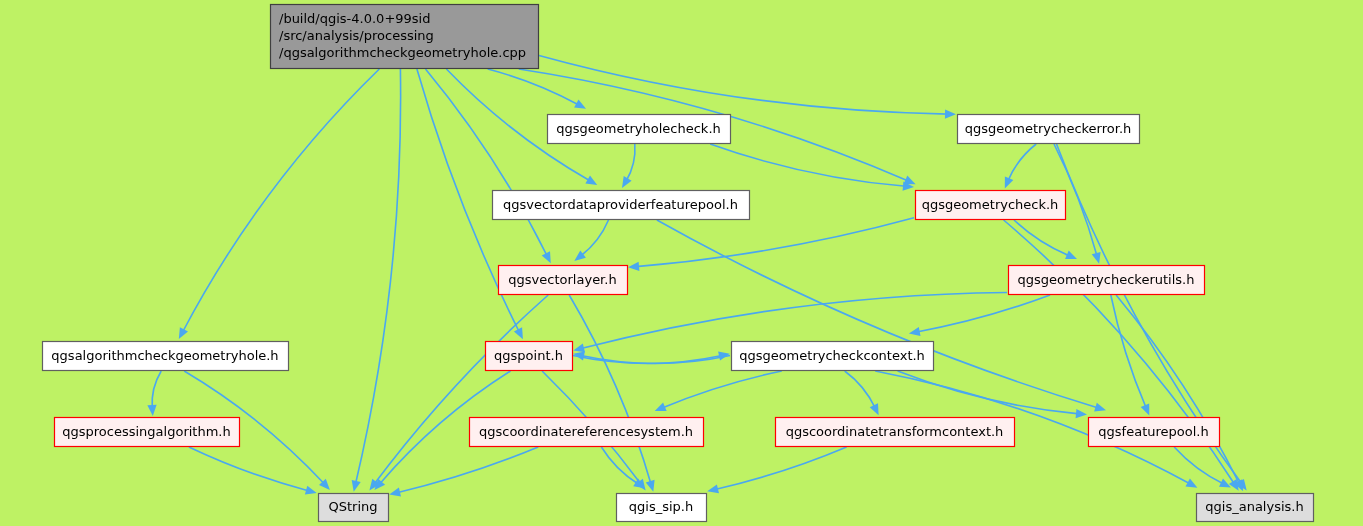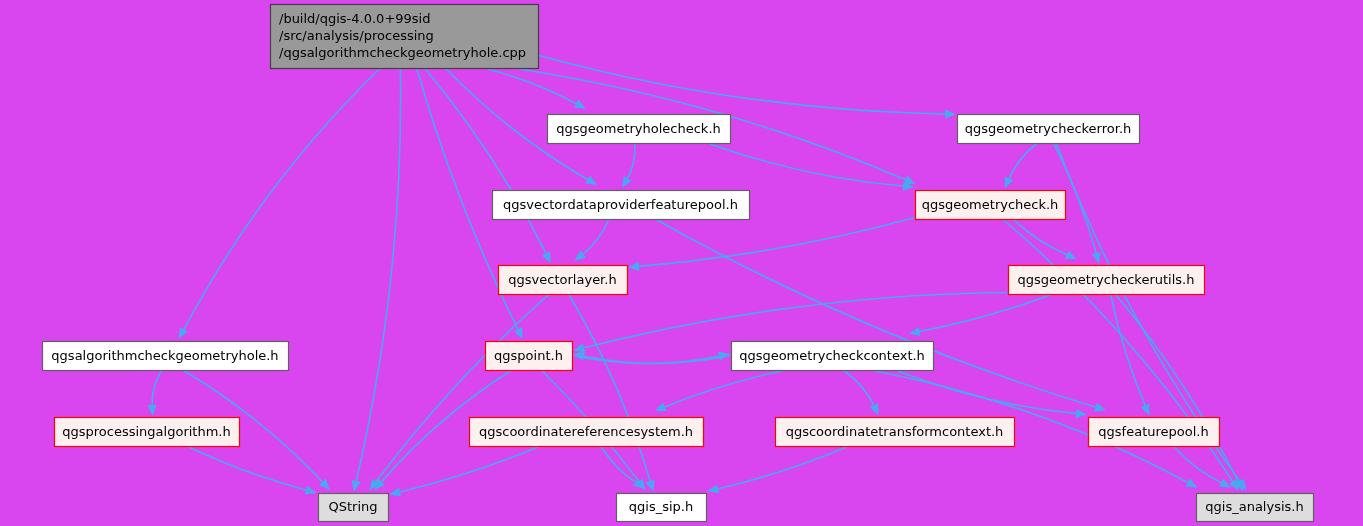--- a/index.html
+++ b/index.html
@@ -5,21 +5,21 @@
 <style>
   html, body {
     margin: 0;
     padding: 0;
     background: #000000;
   }
   #graph-root {
     position: relative;
     width: 1363px;
     height: 526px;
-    background: #d946ef;
+    background: #bef264;
     overflow: hidden;
     font-family: "DejaVu Sans", "Liberation Sans", sans-serif;
     text-align: center;
   }
   svg.graph-canvas {
     position: absolute;
     left: 0;
     top: 0;
     width: 1363px;
     height: 526px;

